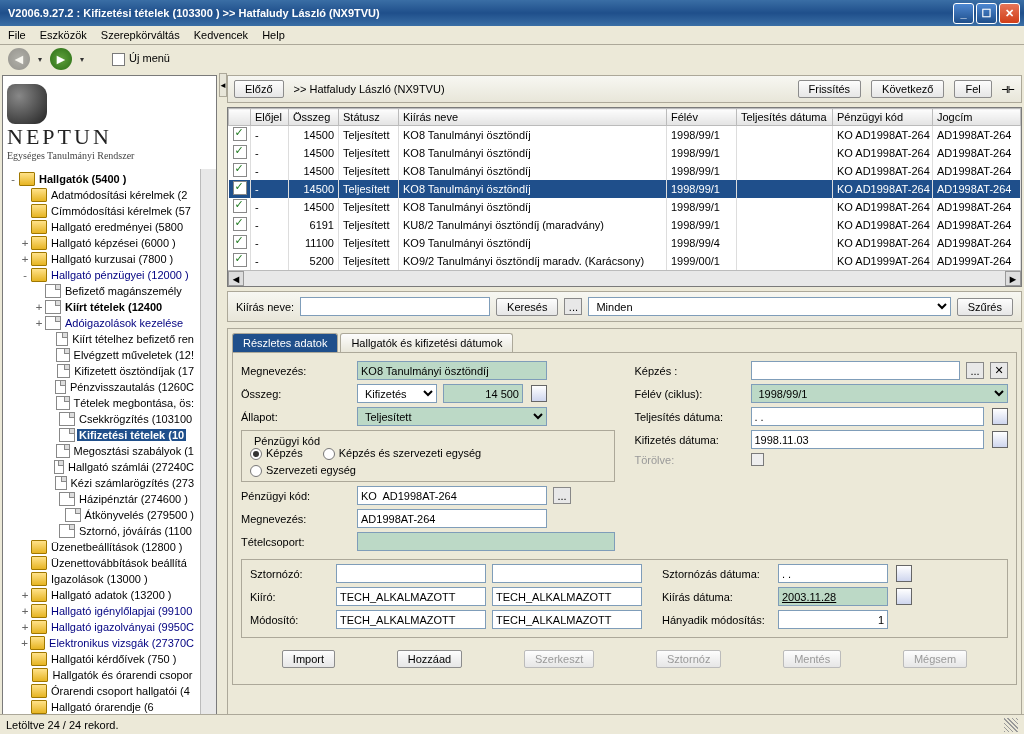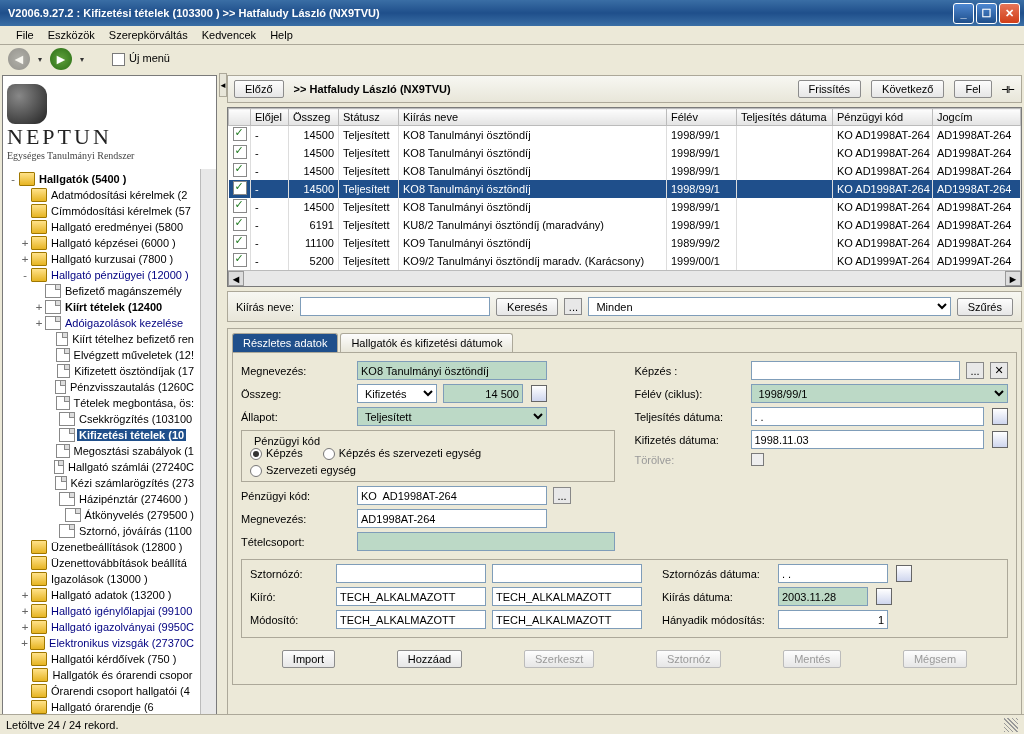--- a/index.html
+++ b/index.html
@@ -2,21 +2,21 @@
 <html><head>
 <meta charset="utf-8">
 <style>
 * { box-sizing: border-box; font-family: Tahoma, Arial, sans-serif; font-size: 11px; }
 body { margin: 0; background: #ece9d8; }
 .titlebar { background: linear-gradient(to bottom, #3a6ea5 0%, #1f4f8b 50%, #3a6ea5 100%); color: white; height: 26px; display: flex; align-items: center; padding: 0 4px; }
 .titlebar-text { flex: 1; font-weight: bold; padding-left: 4px; }
 .titlebar-buttons { display: flex; gap: 2px; }
 .titlebar-btn { width: 21px; height: 21px; background: linear-gradient(to bottom, #4d87d1, #1f4f8b); border: 1px solid #fff; border-radius: 3px; display: flex; align-items: center; justify-content: center; color: white; font-weight: bold; }
 .titlebar-btn.close { background: linear-gradient(to bottom, #e67659, #d13e18); }
-.menubar { background: #ece9d8; display: flex; gap: 14px; padding: 3px 16px; border-bottom: 1px solid #aca899; }
+.menubar { background: #ece9d8; display: flex; gap: 14px; padding: 3px 8px; border-bottom: 1px solid #aca899; }
 .menubar span { cursor: default; }
 .nav-row { display: flex; align-items: center; padding: 3px 8px; gap: 8px; background: #ece9d8; }
 .nav-arrow { width: 22px; height: 22px; border-radius: 50%; background: radial-gradient(circle,#5fa03c,#2a6e15); display: flex; align-items: center; justify-content: center; color:white; font-size:14px;}
 .nav-arrow.dis { filter: grayscale(1) opacity(0.6); }
 .nav-small { font-size:8px; color:#333;}
 .checkbox-sq { width:13px; height:13px; border:1px solid #7a7a7a; background:white; display:inline-block; vertical-align:middle; margin-right:4px;}
 
 .main { display: flex; height: calc(100vh - 70px); }
 .left-pane { width: 215px; background: white; border: 1px solid #7a7a7a; margin: 2px; overflow: hidden; display:flex; flex-direction:column;}
 .logo-area { padding: 8px 4px; }
@@ -33,21 +33,21 @@
 .tree-label { padding:0 2px;}
 .tree-label.bold { font-weight:bold;}
 .tree-label.blue { color:#000080;}
 .tree-label.sel { background:#1f4f8b; color:white;}
 .scroll-v { width:16px; background:#e8e8e8; border-left:1px solid #bbb;}
 
 .right-pane { flex:1; margin: 2px; display:flex; flex-direction:column; overflow:hidden;}
 .toolbar1 { background: linear-gradient(#f7f7f2,#e8e6d9); border:1px solid #aca899; padding:4px 6px; display:flex; align-items:center; gap:10px;}
 .btn { background: linear-gradient(#fdfdfd,#e6e6e6); border:1px solid #8c8c8c; padding:2px 10px; border-radius:2px; cursor:default;}
 .btn.dis { color:#999; border-color:#bbb;}
-.subtitle-row { font-weight:bold; }
+.subtitle-row { font-weight:normal; }
 .tbl-wrap { border:1px solid #7a7a7a; background:white; margin-top:4px; }
 .tbl { width:100%; border-collapse:collapse; table-layout:fixed;}
 .tbl th { background: linear-gradient(#fdfdfd,#e3e3e3); border:1px solid #bbb; padding:2px 4px; text-align:left; font-weight:normal; overflow:hidden; white-space:nowrap;}
 .tbl td { border-right:1px solid #ddd; padding:1px 4px; overflow:hidden; white-space:nowrap; text-overflow:clip;}
 .tbl tr.sel td { background:#1f4f8b; color:white;}
 .rowcheck { width:14px; height:14px; border:1px solid #888; background:white; display:inline-block; position:relative;}
 .rowcheck::after{content:"✓"; position:absolute; top:-2px; left:1px; font-size:11px; color:#1f7a1f;}
 .hscroll { height:16px; background:#e8e8e8; border-top:1px solid #bbb; display:flex;}
 .hscroll .hbtn{width:16px; border:1px solid #999; background:#ddd; display:flex; align-items:center; justify-content:center;}
 .hscroll .hbar{flex:1;}
@@ -400,21 +400,21 @@
               <td></td>
               <td>KO  AD1998AT-264</td>
               <td>AD1998AT-264</td>
             </tr>
             <tr>
               <td><span class="rowcheck"></span></td>
     <td>-</td>
               <td style="text-align:right">11100</td>
               <td>Teljesített</td>
               <td>KO9 Tanulmányi ösztöndíj</td>
-              <td>1989/99/2</td>
+              <td>1998/99/4</td>
               <td></td>
               <td>KO  AD1998AT-264</td>
               <td>AD1998AT-264</td>
             </tr>
             <tr>
               <td><span class="rowcheck"></span></td>
     <td>-</td>
               <td style="text-align:right">5200</td>
               <td>Teljesített</td>
               <td>KO9/2 Tanulmányi ösztöndíj maradv. (Karácsony)</td>
@@ -533,21 +533,21 @@
                 </div>
             </div>
             <div>
               <div class="form-row">
                   <span class="form-label">Sztornózás dátuma:</span>
                   <input class="txt" style="width: 110px;" value=". .">
                   <span class="cal-icon"></span>
                 </div>
               <div class="form-row">
                   <span class="form-label">Kiírás dátuma:</span>
-                  <input class="txt greenfield" style="width: 90px;" value="2003.11.28">
+                  <input class="txt greenfield" style="width: 110px; text-decoration: underline;" value="2003.11.28">
                   <span class="cal-icon"></span>
                 </div>
               <div class="form-row">
                   <span class="form-label">Hányadik módosítás:</span>
                   <input class="txt" style="width: 110px; text-align: right;" value="1">
                 </div>
             </div>
           </div>
         </div>
 

